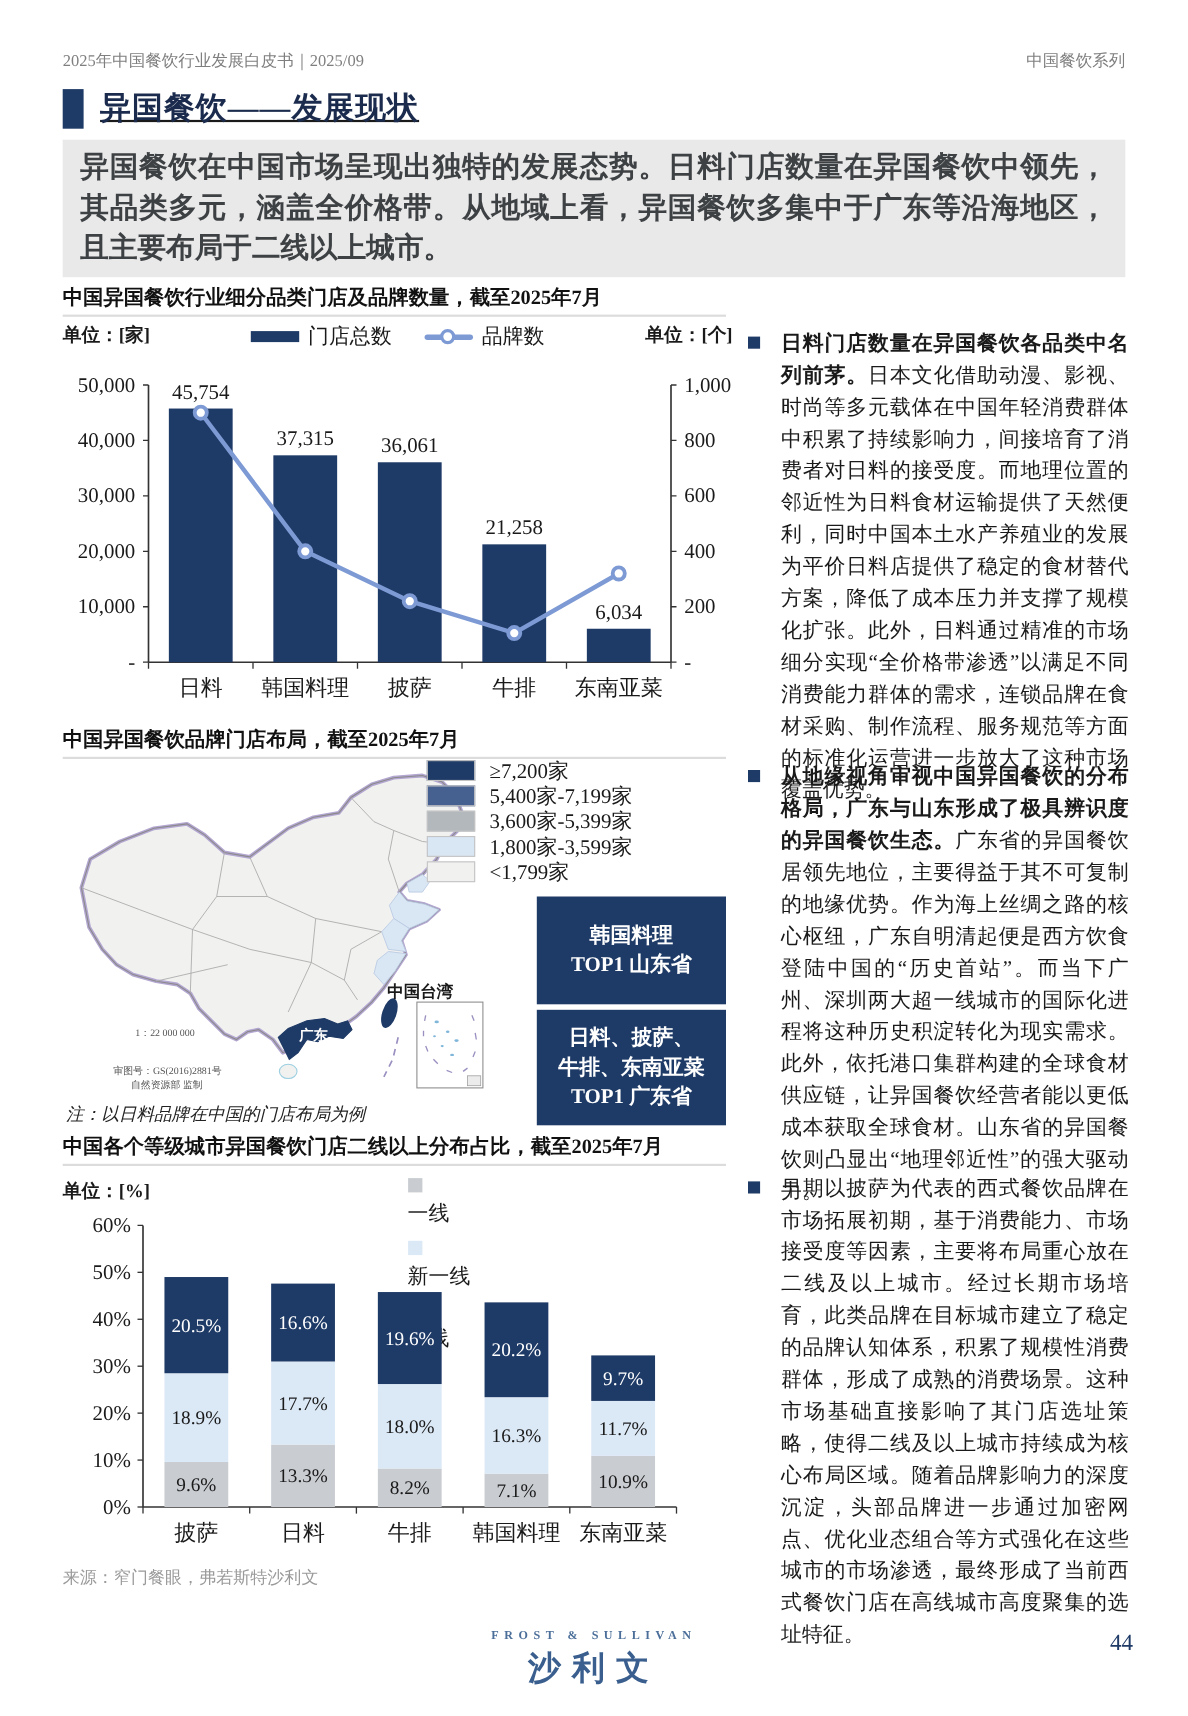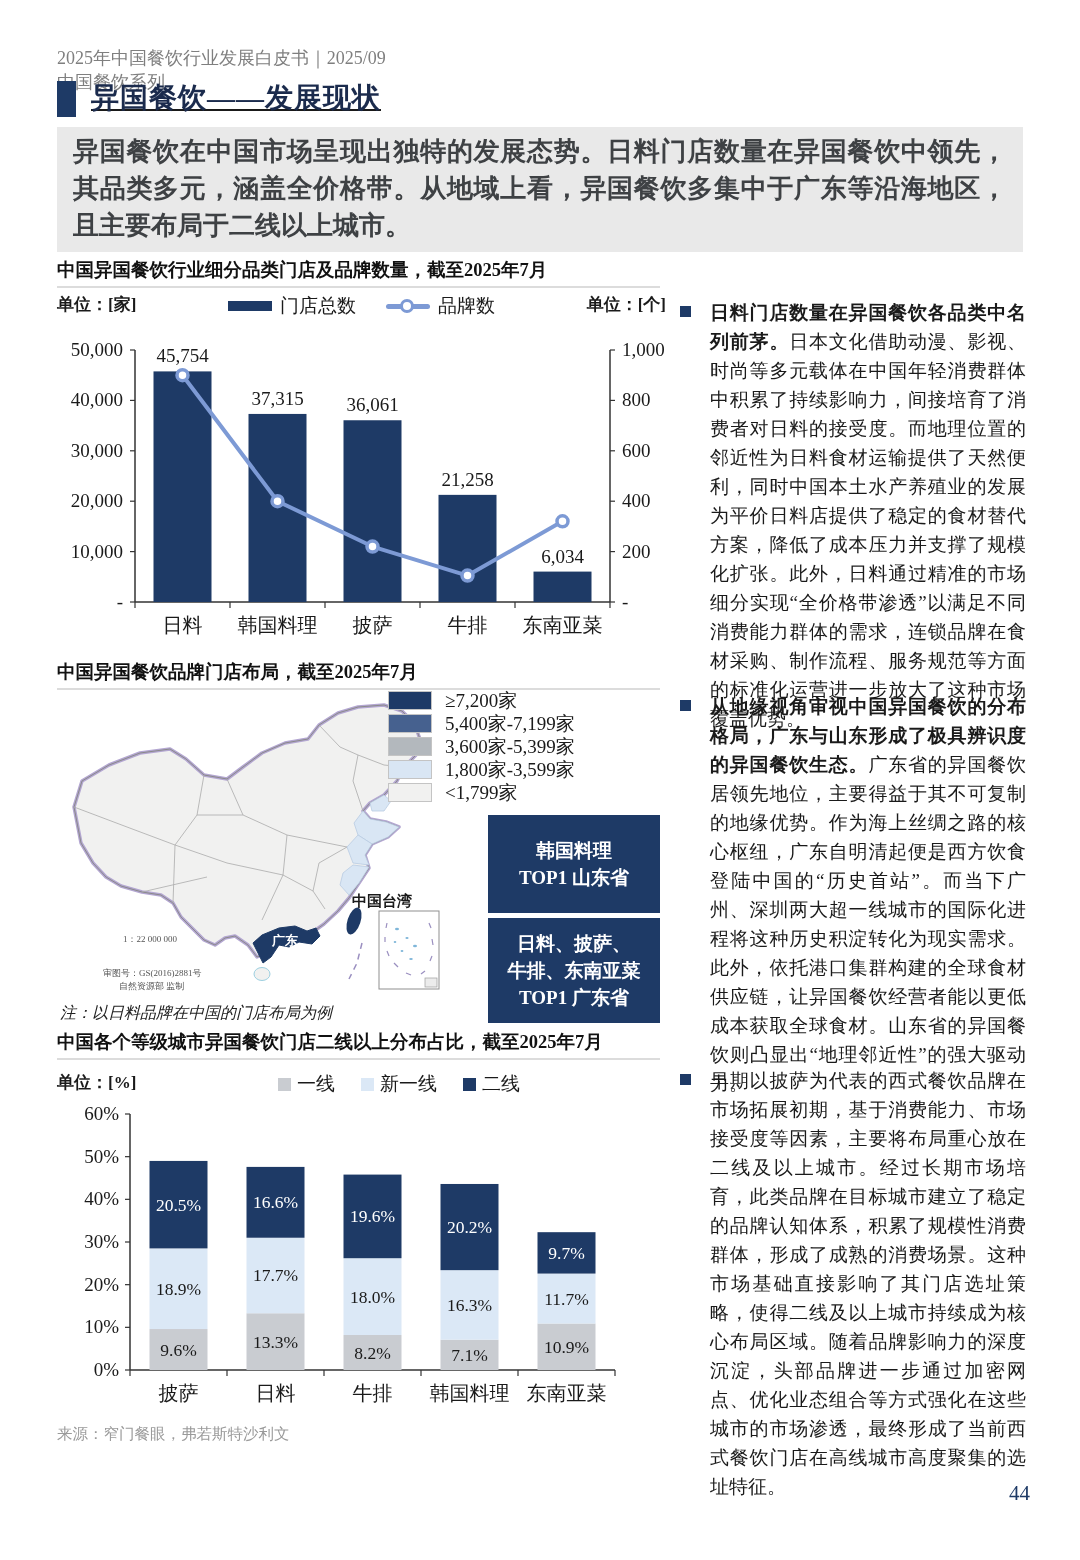--- a/index.html
+++ b/index.html
@@ -1,20 +1,20 @@
 <!DOCTYPE html>
 <html><head>
 <meta charset="utf-8">
 <style>
   * { margin:0; padding:0; box-sizing:border-box; }
   html,body { background:#fff; }
   body { font-family:"Liberation Serif", serif; color:#1a1a1a; }
   .page { position:relative; width:1080px; height:1560px; background:#fff; overflow:hidden; margin:0 auto; }
 
-  .header { position:absolute; top:46px; left:57px; right:57px; display:flex; justify-content:space-between; font-size:18px; color:#7f7f7f;flex-direction:column; }
+  .header { position:absolute; top:46px; left:57px; right:57px; display:flex; justify-content:space-between; font-size:15px; color:#7f7f7f; }
 
   .title-row { position:absolute; top:79px; left:57px; display:flex; align-items:flex-end;text-decoration:underline; }
   .title-square { width:19px; height:36px; background:#1e3a66; margin-right:15px; }
   .page-title { font-size:28px; font-weight:bold; color:#1b2b4d; letter-spacing:1px; }
 
   .summary { position:absolute; top:127px; left:57px; width:966px; background:#e9e9e9; padding:6px 16px 8px 16px; font-size:26px; font-weight:bold; color:#3e4144; line-height:37px; text-align:justify; }
 
   .sec-title { position:absolute; left:57px; width:612px; font-size:18.5px; font-weight:bold; color:#111; }
   .rule { position:absolute; left:57px; width:603px; height:2px; background:#dcdcdc; }
 
@@ -35,21 +35,21 @@
   .map-legend-row { display:flex; align-items:center; height:23px; }
   .map-legend-row .swatch { width:44px; height:19px; margin-right:13px; border:1px solid #c4c4c4; flex:0 0 auto; }
   .map-legend-row .lbl { font-size:19px; color:#1a1a1a; white-space:nowrap; }
 
   .callout { position:absolute; left:488px; width:172px; background:#1e3a66; color:#fff; font-weight:bold; font-size:19px; line-height:27px; text-align:center; display:flex; flex-direction:column; justify-content:center; }
   .callout-1 { top:815px; height:98px; }
   .callout-2 { top:918px; height:105px; }
 
   .map-note { position:absolute; top:991px; left:60px; font-size:16px; font-style:italic; color:#222;margin-top:12px; }
 
-  .legend-stacked { display:flex; align-items:center; gap:6px; font-size:19px; }
+  .legend-stacked { display:flex; gap:6px; font-size:19px;flex-direction:column; }
   .sq { width:13px; height:13px; display:inline-block; }
 
   .text-col { position:absolute; left:680px; width:346px; }
   .bullet { position:absolute; left:0; top:8px; width:11px; height:11px; background:#1e3a66; }
   .block-text { margin-left:30px; font-size:19px; line-height:29px; text-align:justify; color:#1a1a1a; }
 
   .source { position:absolute; top:1424px; left:57px; font-size:15.5px; color:#9a9a9a; }
 
   .footer-logo { position:absolute; top:1481px; left:0; width:100%; text-align:center; }
   .logo-top { font-size:11px; letter-spacing:5px; color:#4c6f9a; font-weight:bold; }
@@ -325,15 +325,19 @@
     <div class="bullet"></div>
     <div class="block-text"><b>日料门店数量在异国餐饮各品类中名列前茅。</b><span>日本文化借助动漫、影视、时尚等多元载体在中国年轻消费群体中积累了持续影响力，间接培育了消费者对日料的接受度。而地理位置的邻近性为日料食材运输提供了天然便利，同时中国本土水产养殖业的发展为平价日料店提供了稳定的食材替代方案，降低了成本压力并支撑了规模化扩张。此外，日料通过精准的市场细分实现“全价格带渗透”以满足不同消费能力群体的需求，连锁品牌在食材采购、制作流程、服务规范等方面的标准化运营进一步放大了这种市场覆盖优势。</span></div>
   </div>
   <div class="text-col" style="top:1066px;">
     <div class="bullet"></div>
     <div class="block-text"><b></b><span>早期以披萨为代表的西式餐饮品牌在市场拓展初期，基于消费能力、市场接受度等因素，主要将布局重心放在二线及以上城市。经过长期市场培育，此类品牌在目标城市建立了稳定的品牌认知体系，积累了规模性消费群体，形成了成熟的消费场景。这种市场基础直接影响了其门店选址策略，使得二线及以上城市持续成为核心布局区域。随着品牌影响力的深度沉淀，头部品牌进一步通过加密网点、优化业态组合等方式强化在这些城市的市场渗透，最终形成了当前西式餐饮门店在高线城市高度聚集的选址特征。</span></div>
   </div>
 
   <div class="source">来源：窄门餐眼，弗若斯特沙利文</div>
 
+  <div class="footer-logo">
+    <div class="logo-top">FROST &amp; SULLIVAN</div>
+    <div class="logo-main">沙利文</div>
+  </div>
   <div class="page-num">44</div>
 
 </div>
 
 </body></html>

